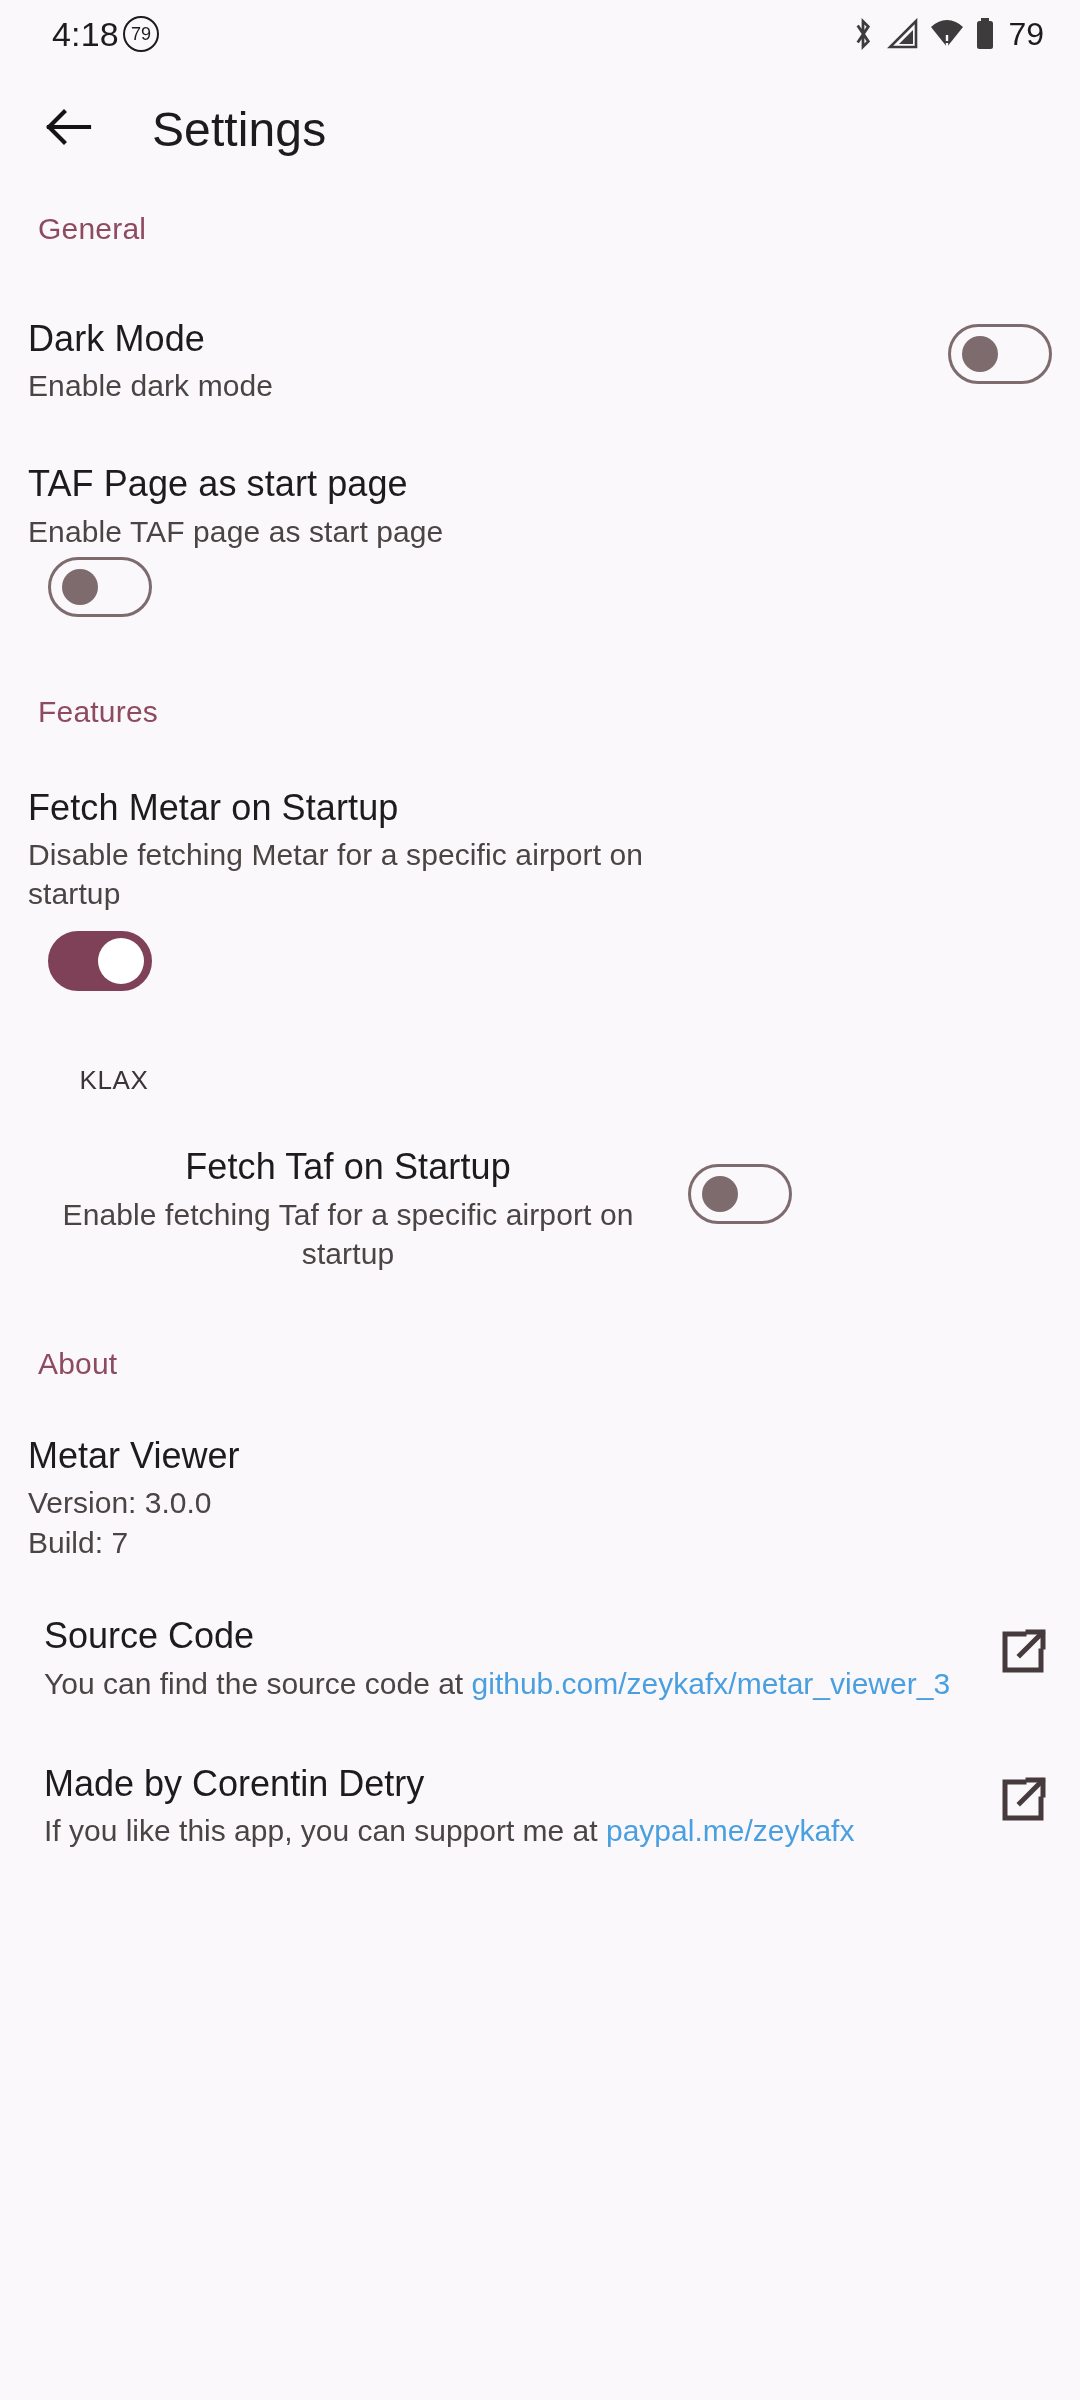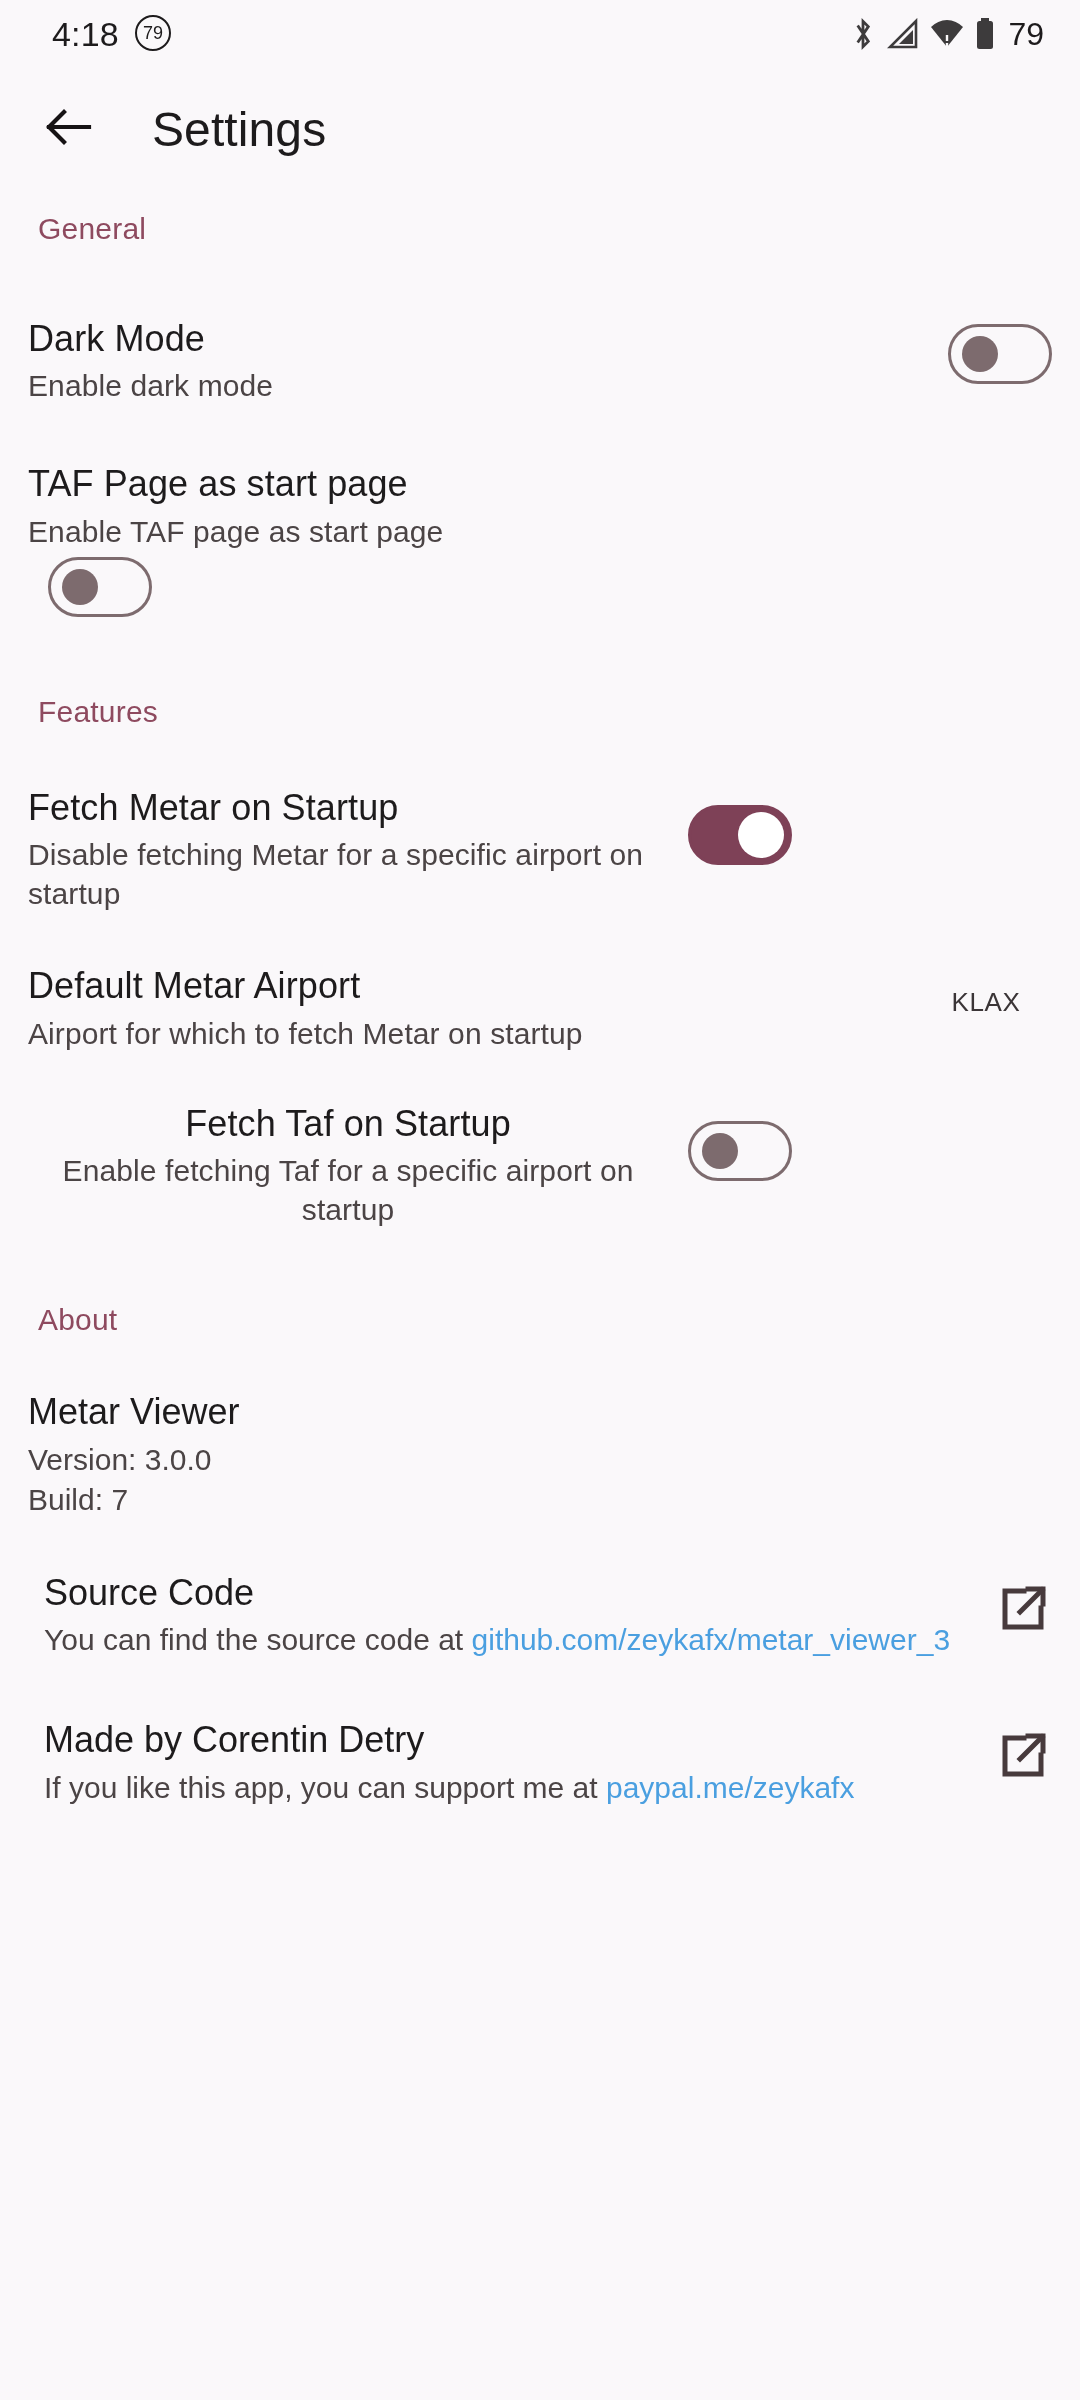--- a/index.html
+++ b/index.html
@@ -22,21 +22,21 @@
   .statusbar {
     position: absolute;
     top: 0; left: 0;
     width: 1080px;
     height: 68px;
     display: flex;
     align-items: center;
     justify-content: space-between;
     padding: 0 36px 0 52px;
   }
-  .status-left { display: flex; gap: 16px; }
+  .status-left { display: flex; align-items: center; gap: 4px; }
   .status-time {
     font-size: 34px;
     color: #1d1b1c;
     letter-spacing: 0.2px;
   }
   .status-badge {
     width: 36px; height: 36px;
     border: 2.5px solid #1d1b1c;
     border-radius: 50%;
     display: flex; align-items: center; justify-content: center;
@@ -260,37 +260,33 @@
       </div>
       <div class="row-trailing" style="margin-top:6px;">
         <div class="switch off">
             <span class="knob"></span>
           </div>
       </div>
     </div>
 
     <div class="section-header" style="margin-top:78px;">Features</div>
 
-    <div class="row" style="margin-top:58px;">
+    <div class="row" style="margin-top:58px;flex-direction:column;">
       <div class="row-text" style="max-width:640px;">
         <div class="row-title">Fetch Metar on Startup</div>
         <div class="row-sub">Disable fetching Metar for a specific airport on startup</div>
       </div>
       <div class="row-trailing" style="margin-top:18px;">
         <div class="switch on">
             <span class="knob"></span>
           </div>
       </div>
     </div>
 
     <div class="row" style="margin-top:52px;">
-      <div class="row-text">
-        <div class="row-title">Default Metar Airport</div>
-        <div class="row-sub">Airport for which to fetch Metar on startup</div>
-      </div>
       <div class="row-trailing" style="width:132px;margin-top:22px;">
         <span class="trailing-value">KLAX</span>
       </div>
     </div>
 
     <div class="row" style="margin-top:50px;">
       <div class="row-text" style="max-width:640px;text-align:center;">
         <div class="row-title">Fetch Taf on Startup</div>
         <div class="row-sub">Enable fetching Taf for a specific airport on startup</div>
       </div>

